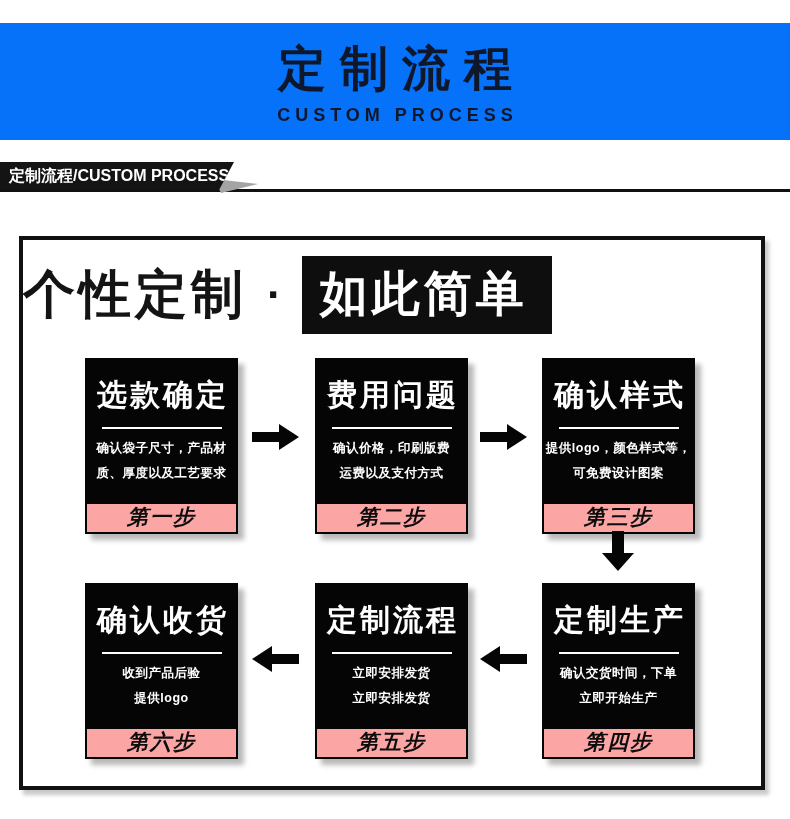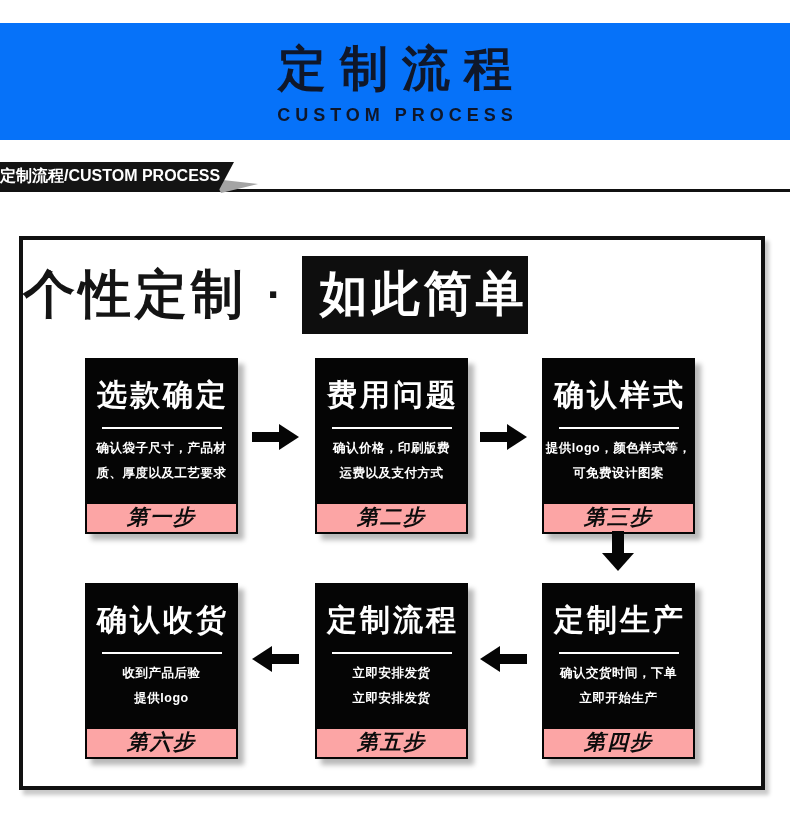--- a/index.html
+++ b/index.html
@@ -21,20 +21,21 @@
   .banner-subtitle {
     margin-top: 9px; font-size: 18px; font-weight: bold;
     letter-spacing: 5px; text-indent: 5px;
   }
 
   
   .ribbon {
     position: absolute; left: 0; top: 162px; width: 234px; height: 28px;
     background: #141414; color: #ffffff;
     font-size: 16px; font-weight: bold; line-height: 28px;
+    padding-left: 9px;
     clip-path: polygon(0 0, 100% 0, calc(100% - 15px) 100%, 0 100%);
     z-index: 3;
   }
   .ribbon-flick {
     position: absolute; left: 214px; top: 179px; width: 44px; height: 14px;
     background: #a4a4a4;
     clip-path: polygon(0 0, 100% 35%, 16% 100%);
     z-index: 2;
   }
   .ribbon-underline {
@@ -56,21 +57,21 @@
     white-space: nowrap;
   }
   .headline-left {
     font-size: 52px; font-weight: bold; color: #141414; letter-spacing: 4px;
   }
   .headline-dot {
     font-size: 44px; font-weight: bold; color: #141414; margin: 0 20px;
   }
   .headline-right {
     background: #0e0e0e; color: #ffffff; font-size: 48px; font-weight: bold;
-    letter-spacing: 4px; padding: 6px 0 8px 18px;
+    letter-spacing: 4px; padding: 6px 24px 8px 18px;
   }
 
   
   .step {
     position: absolute; width: 153px; height: 176px;
     background: #050505; border: 2px solid #050505;
     box-shadow: 6px 6px 5px #b9b9b9;
     color: #ffffff; text-align: center;
   }
   .step-title {

